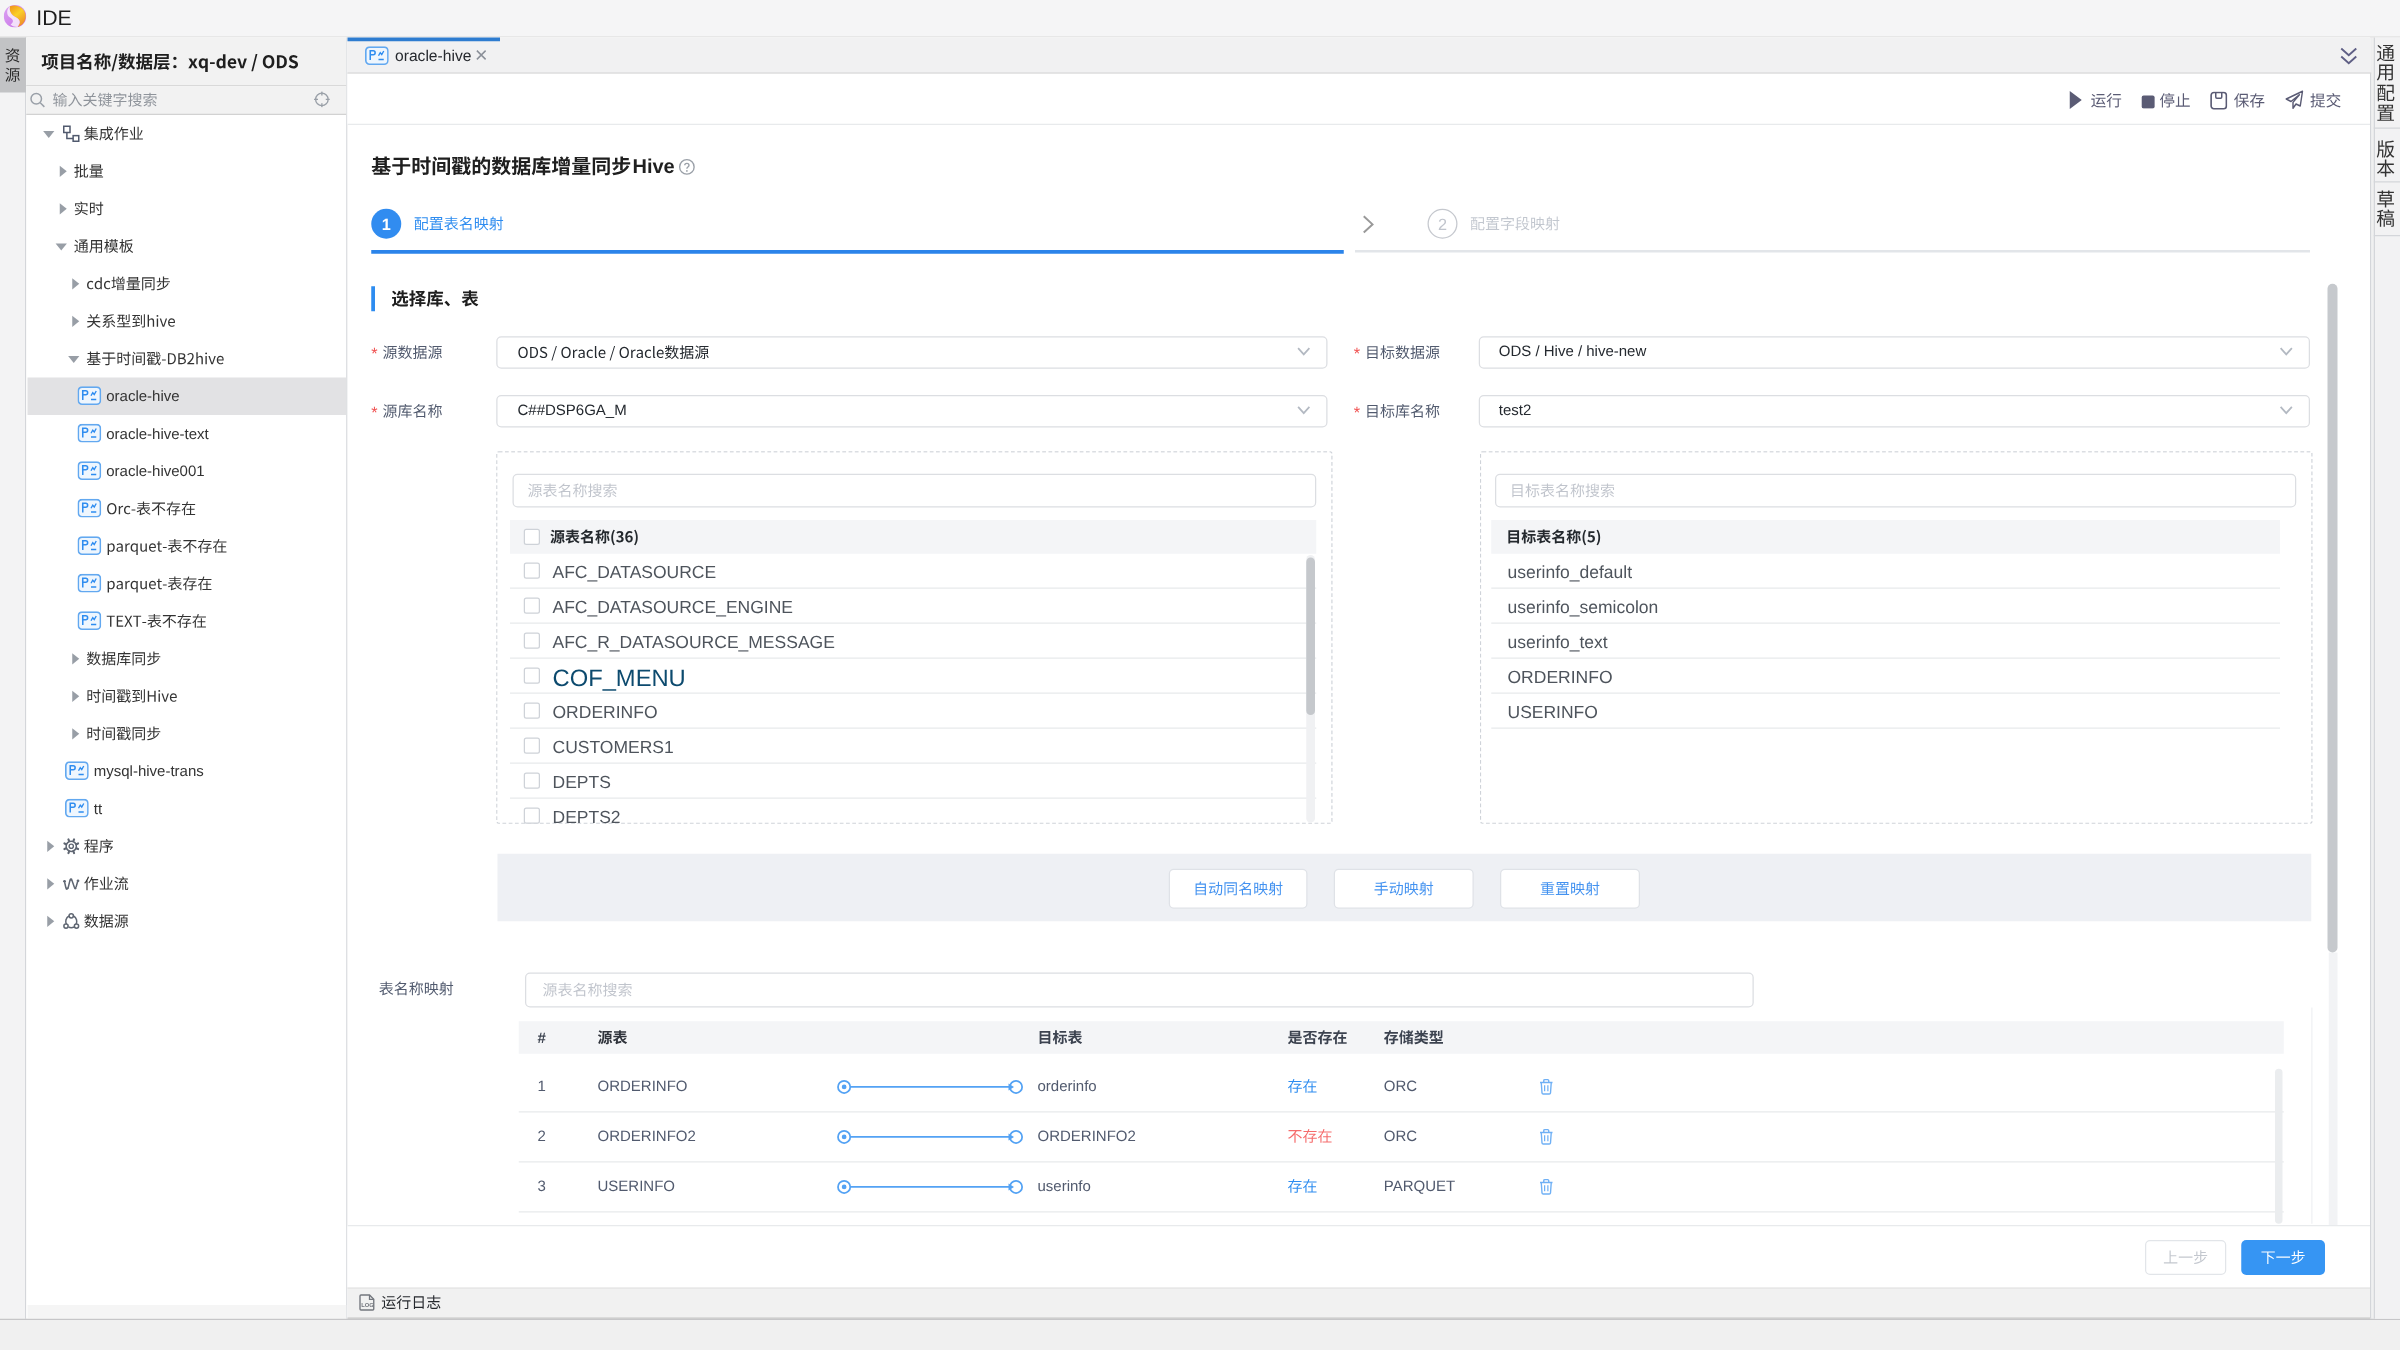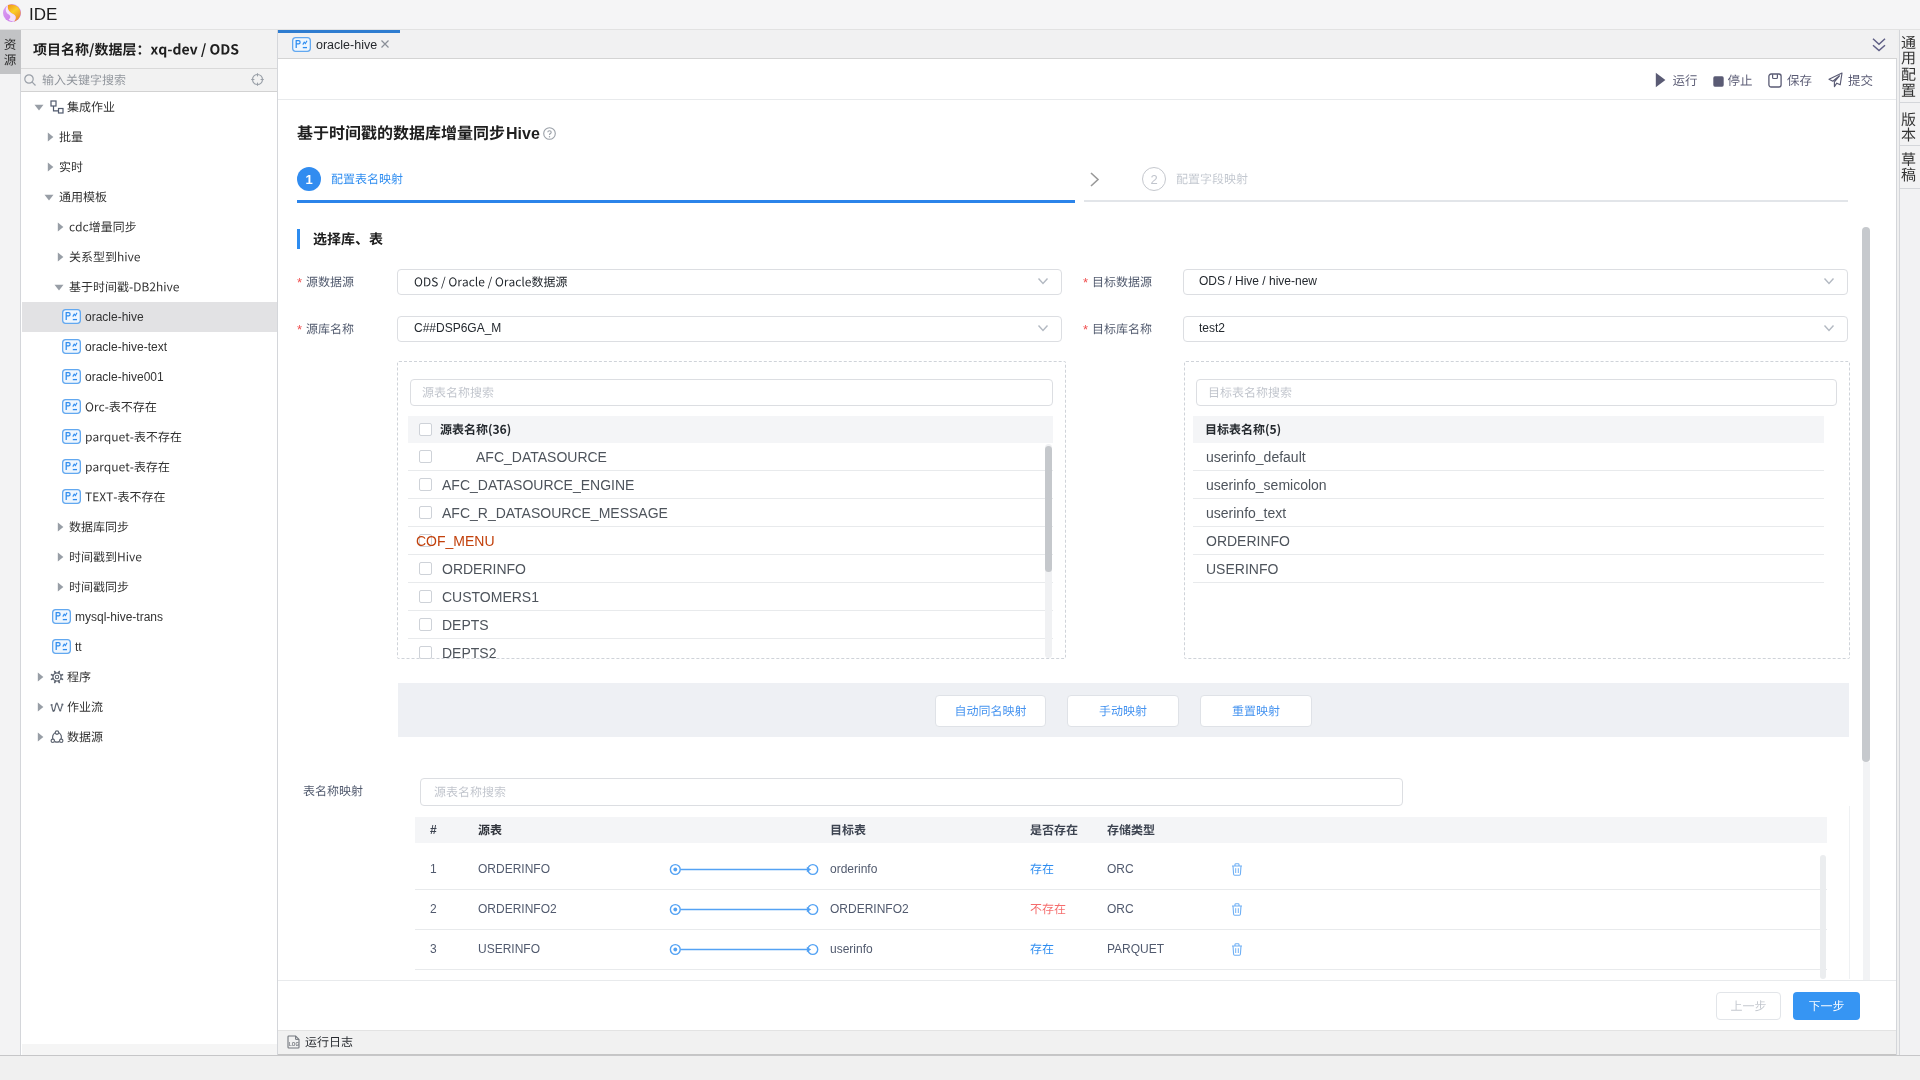--- a/index.html
+++ b/index.html
@@ -270,30 +270,30 @@
 
   <div class="abs" style="left:410px;top:379px;width:643px;height:27px;border:1px solid #dcdee2;border-radius:4px;background:#fff;"></div>
 
   <div class="abs" style="left:1196px;top:379px;width:641px;height:27px;border:1px solid #dcdee2;border-radius:4px;background:#fff;"></div>
 
   <div class="abs" style="left:408px;top:416px;width:645px;height:27px;background:#f4f5f7;"></div>
   <div class="abs" style="left:419px;top:423px;width:13px;height:13px;border:1px solid #ced2d8;border-radius:2px;background:#fff;"></div>
 
   <div class="abs" style="left:408px;top:470px;width:645px;height:1px;background:#e8eaec;"></div>
 <div class="abs" style="left:419px;top:450px;width:13px;height:13px;border:1px solid #ced2d8;border-radius:2px;background:#fff;"></div>
-<div class="txt" style="left:442px;top:449px;font-size:14px;color:#4e545c;margin-left:34px;">AFC_DATASOURCE</div>
+<div class="txt" style="left:442px;top:449px;font-size:14px;color:#4e545c;">AFC_DATASOURCE</div>
 <div class="abs" style="left:408px;top:498px;width:645px;height:1px;background:#e8eaec;"></div>
 <div class="abs" style="left:419px;top:478px;width:13px;height:13px;border:1px solid #ced2d8;border-radius:2px;background:#fff;"></div>
 <div class="txt" style="left:442px;top:477px;font-size:14px;color:#4e545c;">AFC_DATASOURCE_ENGINE</div>
 <div class="abs" style="left:408px;top:526px;width:645px;height:1px;background:#e8eaec;"></div>
 <div class="abs" style="left:419px;top:506px;width:13px;height:13px;border:1px solid #ced2d8;border-radius:2px;background:#fff;"></div>
 <div class="txt" style="left:442px;top:505px;font-size:14px;color:#4e545c;">AFC_R_DATASOURCE_MESSAGE</div>
 <div class="abs" style="left:408px;top:554px;width:645px;height:1px;background:#e8eaec;"></div>
 <div class="abs" style="left:419px;top:534px;width:13px;height:13px;border:1px solid #ced2d8;border-radius:2px;background:#fff;"></div>
-<div class="txt" style="left:416px;top:533px;font-size:14px;color:#c2410c;">COF_MENU</div>
+<div class="txt" style="left:442px;top:533px;font-size:19px;color:#0c4a6e;">COF_MENU</div>
 <div class="abs" style="left:408px;top:582px;width:645px;height:1px;background:#e8eaec;"></div>
 <div class="abs" style="left:419px;top:562px;width:13px;height:13px;border:1px solid #ced2d8;border-radius:2px;background:#fff;"></div>
 <div class="txt" style="left:442px;top:561px;font-size:14px;color:#4e545c;">ORDERINFO</div>
 <div class="abs" style="left:408px;top:610px;width:645px;height:1px;background:#e8eaec;"></div>
 <div class="abs" style="left:419px;top:590px;width:13px;height:13px;border:1px solid #ced2d8;border-radius:2px;background:#fff;"></div>
 <div class="txt" style="left:442px;top:589px;font-size:14px;color:#4e545c;">CUSTOMERS1</div>
 <div class="abs" style="left:408px;top:638px;width:645px;height:1px;background:#e8eaec;"></div>
 <div class="abs" style="left:419px;top:618px;width:13px;height:13px;border:1px solid #ced2d8;border-radius:2px;background:#fff;"></div>
 <div class="txt" style="left:442px;top:617px;font-size:14px;color:#4e545c;">DEPTS</div>
 <div class="abs" style="left:419px;top:646px;width:13px;height:13px;border:1px solid #ced2d8;border-radius:2px;background:#fff;"></div>

